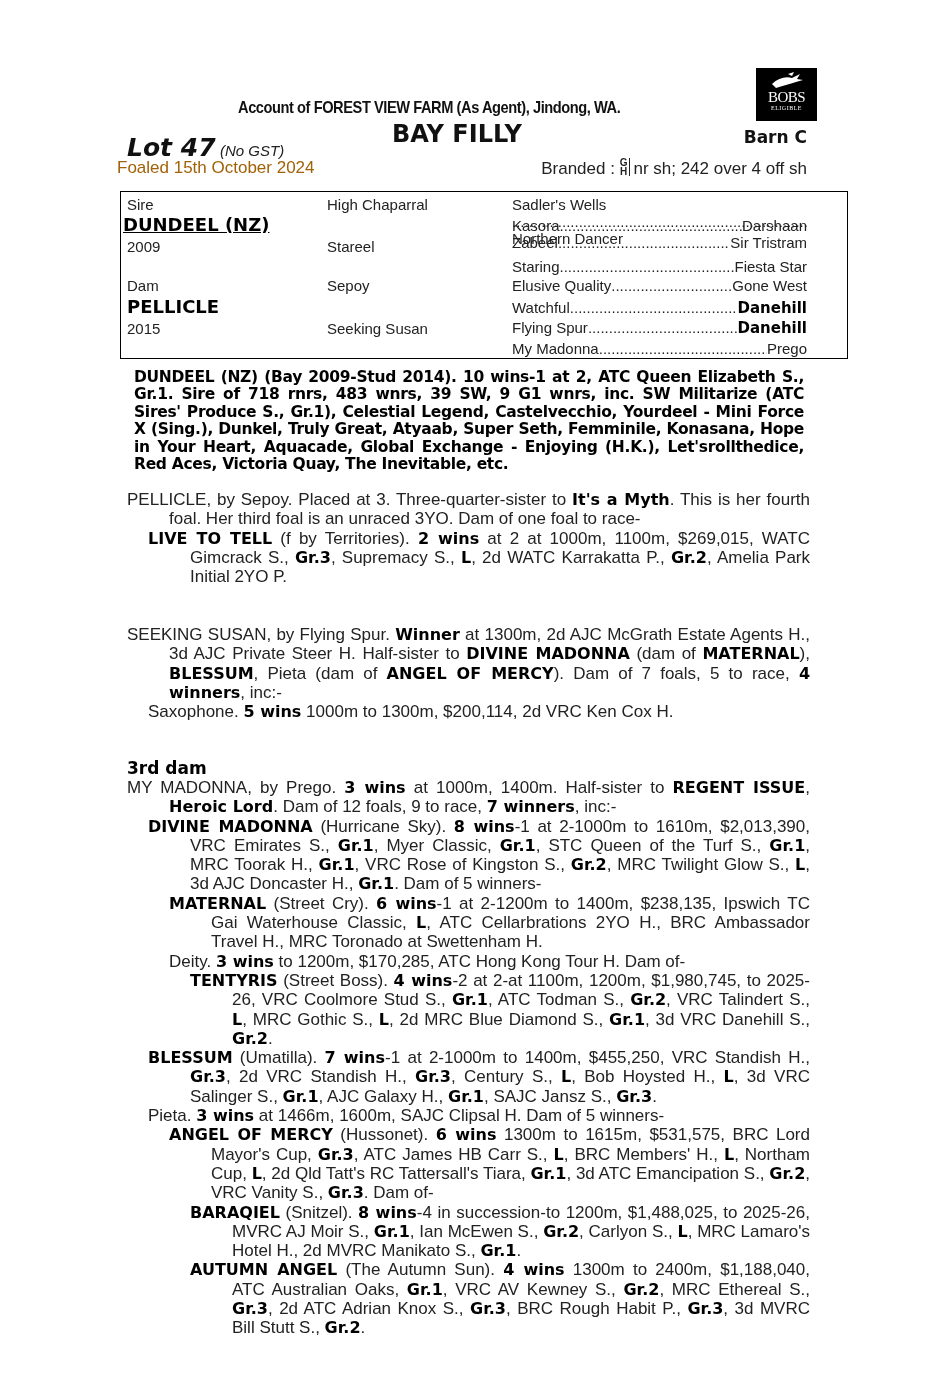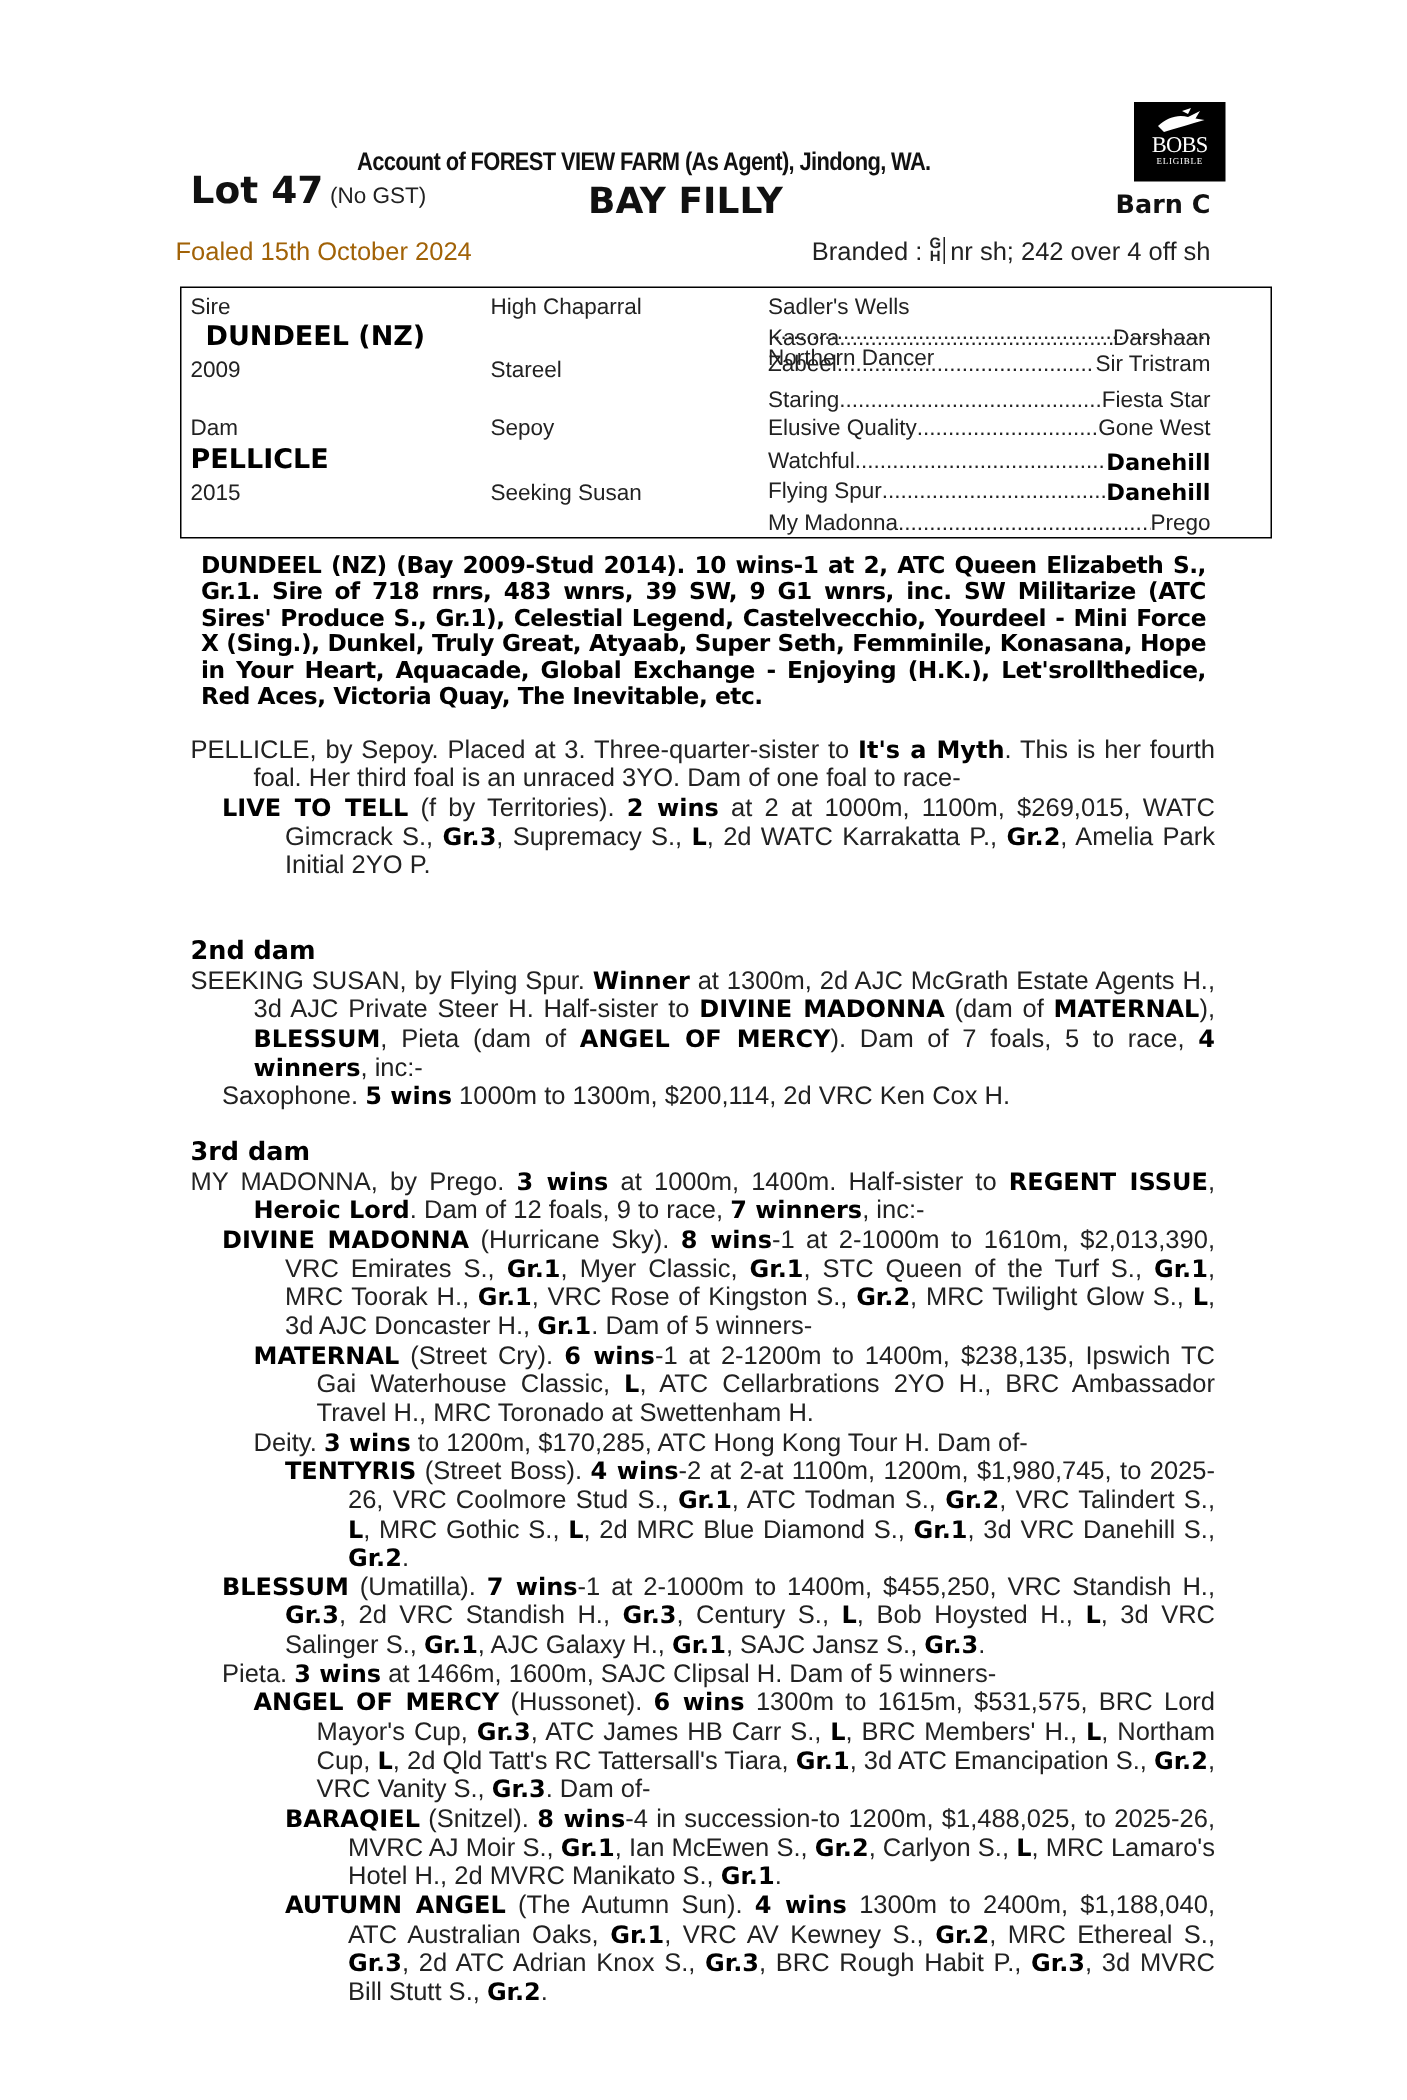--- a/index.html
+++ b/index.html
@@ -5,21 +5,21 @@
   html, body { margin: 0; padding: 0; background: #ffffff; }
   body { width: 938px; height: 1400px; position: relative; overflow: hidden;
          font-family: "Liberation Sans", sans-serif; color: #111; }
   .account { position: absolute; left: 238px; top: 98px; font-size: 17px; font-weight: bold;
              letter-spacing: -0.5px; transform: scaleX(0.86); transform-origin: left top; white-space: nowrap; }
   .logo { position: absolute; left: 756px; top: 68px; width: 61px; height: 53px; background: #000;
           color: #fff; text-align: center; }
   .logo svg { display:block; margin: 4px auto 0; }
   .logo .bobs { font-family: "Liberation Serif", serif; font-size: 15px; line-height: 14px; letter-spacing: -0.5px; }
   .logo .elig { font-family: "Liberation Serif", serif; font-size: 6px; letter-spacing: 0.5px; line-height: 8px; }
-  .lot { position: absolute; left: 127px; top: 112px; white-space: nowrap; }
+  .lot { position: absolute; left: 127px; top: 133px; white-space: nowrap; font-style: italic; }
   .lot .lotnum { font-family: "DejaVu Sans", sans-serif; font-weight: bold; font-size: 25px; }
   .lot .gst { font-size: 15px; color: #222; }
   .sex { position: absolute; left: 392px; top: 120px; font-family: "DejaVu Sans", sans-serif; font-weight: bold; font-size: 24px; }
   .barn { position: absolute; right: 131px; top: 127px; font-family: "DejaVu Sans", sans-serif; font-weight: bold; font-size: 17px; }
   .foaled { position: absolute; left: 117px; top: 158px; font-size: 17px; color: #a16207; }
   .branded { position: absolute; right: 131px; top: 158px; font-size: 17px; color: #222; white-space: nowrap; }
   .brandmark { display: inline-block; font-size: 10px; line-height: 9px; font-weight: bold; vertical-align: -1px; text-align: center;
                border-right: 1.5px solid #222; padding-right: 2px; margin-right: 3px; }
   .pedigree { position: absolute; left: 120px; top: 191px; width: 728px; height: 168px; border: 1.5px solid #000; box-sizing: border-box; }
   .ped-cell { position: absolute; font-size: 15px; color: #222; white-space: nowrap; }
@@ -61,21 +61,21 @@
 <div class="sex">BAY FILLY</div>
 <div class="barn">Barn C</div>
 <div class="foaled">Foaled 15th October 2024</div>
 <div class="branded">
   <span>Branded :</span>
   <span class="brandmark"><span>G</span><br><span>H</span></span><span>nr sh; 242 over 4 off sh</span>
 </div>
 
 <div class="pedigree">
   <div class="ped-cell" style="left:6px; top:4px;">Sire</div>
-  <div class="ped-big" style="left:16px; top:22px;">DUNDEEL (NZ)</div>
+  <div class="ped-big" style="left:2px; top:22px;text-decoration:underline;">DUNDEEL (NZ)</div>
   <div class="ped-cell" style="left:6px; top:46px;">2009</div>
   <div class="ped-cell" style="left:206px; top:4px;">High Chaparral</div>
   <div class="ped-cell" style="left:206px; top:46px;">Stareel</div>
 
   <div class="ped-cell" style="left:6px; top:85px;">Dam</div>
   <div class="ped-big" style="left:6px; top:104px;">PELLICLE</div>
   <div class="ped-cell" style="left:6px; top:128px;">2015</div>
   <div class="ped-cell" style="left:206px; top:85px;">Sepoy</div>
   <div class="ped-cell" style="left:206px; top:128px;">Seeking Susan</div>
 
@@ -124,21 +124,20 @@
 <div class="sire-note">DUNDEEL (NZ) (Bay 2009-Stud 2014). 10 wins-1 at 2, ATC Queen Elizabeth S., Gr.1. Sire of 718 rnrs, 483 wnrs, 39 SW, 9 G1 wnrs, inc. SW Militarize (ATC Sires' Produce S., Gr.1), Celestial Legend, Castelvecchio, Yourdeel - Mini Force X (Sing.), Dunkel, Truly Great, Atyaab, Super Seth, Femminile, Konasana, Hope in Your Heart, Aquacade, Global Exchange - Enjoying (H.K.), Let'srollthedice, Red Aces, Victoria Quay, The Inevitable, etc.</div>
 
 <div class="sec" style="top:490px;">
   <div>
       <p class="i0"><span>PELLICLE, by Sepoy. Placed at 3. Three-quarter-sister to </span><b>It's a Myth</b><span>. This is her fourth foal. Her third foal is an unraced 3YO. Dam of one foal to race-</span></p>
       <p class="i1"><b>LIVE TO TELL</b><span> (f by Territories). </span><b>2 wins</b><span> at 2 at 1000m, 1100m, $269,015, WATC Gimcrack S., </span><b>Gr.3</b><span>, Supremacy S., </span><b>L</b><span>, 2d WATC Karrakatta P., </span><b>Gr.2</b><span>, Amelia Park Initial 2YO P.</span></p>
     </div>
 </div>
 
 <div class="sec" style="top:625px;">
-  <h3>2nd dam</h3>
   <div>
       <p class="i0"><span>SEEKING SUSAN, by Flying Spur. </span><b>Winner</b><span> at 1300m, 2d AJC McGrath Estate Agents H., 3d AJC Private Steer H. Half-sister to </span><b>DIVINE MADONNA</b><span> (dam of </span><b>MATERNAL</b><span>), </span><b>BLESSUM</b><span>, Pieta (dam of </span><b>ANGEL OF MERCY</b><span>). Dam of 7 foals, 5 to race, </span><b>4 winners</b><span>, inc:-</span></p>
       <p class="i1"><span>Saxophone. </span><b>5 wins</b><span> 1000m to 1300m, $200,114, 2d VRC Ken Cox H.</span></p>
     </div>
 </div>
 
 <div class="sec" style="top:759px;">
   <h3>3rd dam</h3>
   <div>
       <p class="i0"><span>MY MADONNA, by Prego. </span><b>3 wins</b><span> at 1000m, 1400m. Half-sister to </span><b>REGENT ISSUE</b><span>, </span><b>Heroic Lord</b><span>. Dam of 12 foals, 9 to race, </span><b>7 winners</b><span>, inc:-</span></p>

